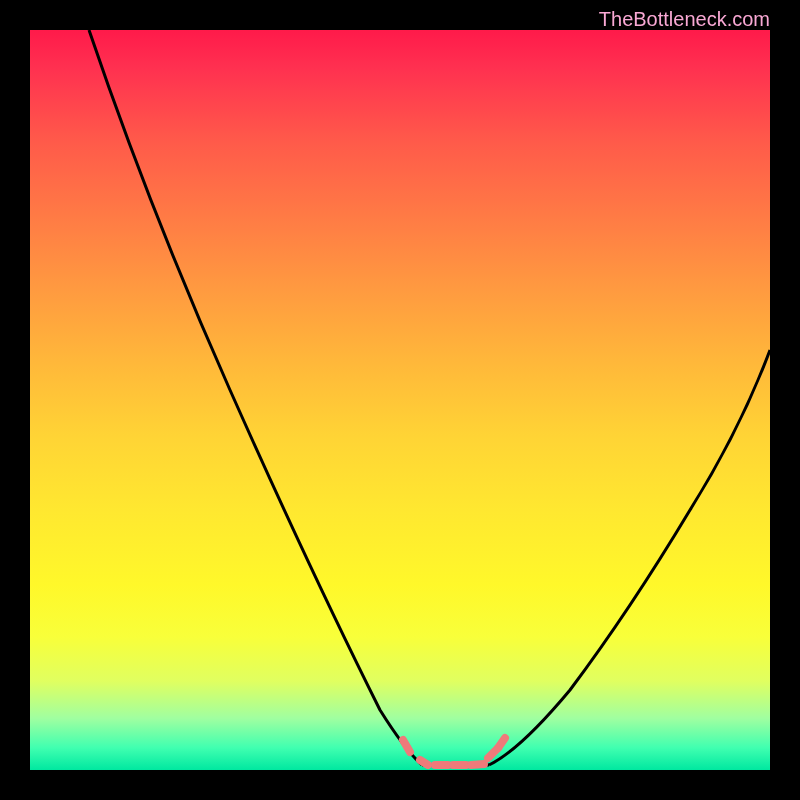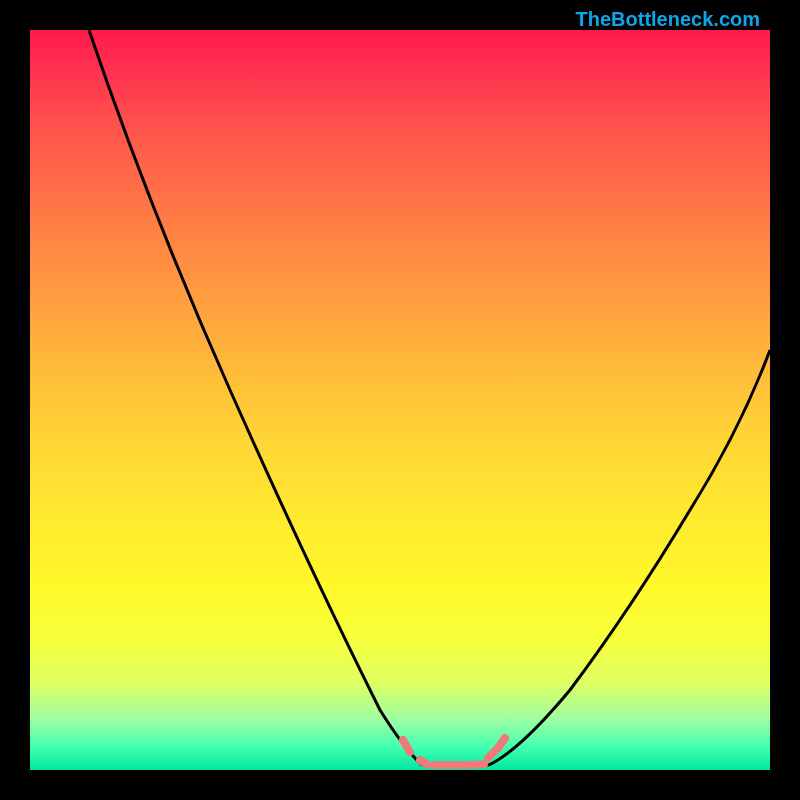--- a/index.html
+++ b/index.html
@@ -36,24 +36,24 @@
       #f8ff3a 82%,
       #e0ff60 88%,
       #a0ffa0 93%,
       #40ffb0 97%,
       #00e8a0 100%
     );
   }
   .watermark {
     position: absolute;
     top: 8px;
-    right: 40px;
-    color: #0ea5e9;
+    right: 30px;
+    color: #f9a8d4;
     font-size: 20px;
-    font-weight: bold;
+    font-weight: normal;
     z-index: 10;
   }
   svg.curves {
     position: absolute;
     left: 0;
     top: 0;
     width: 740px;
     height: 740px;
   }
 </style>

